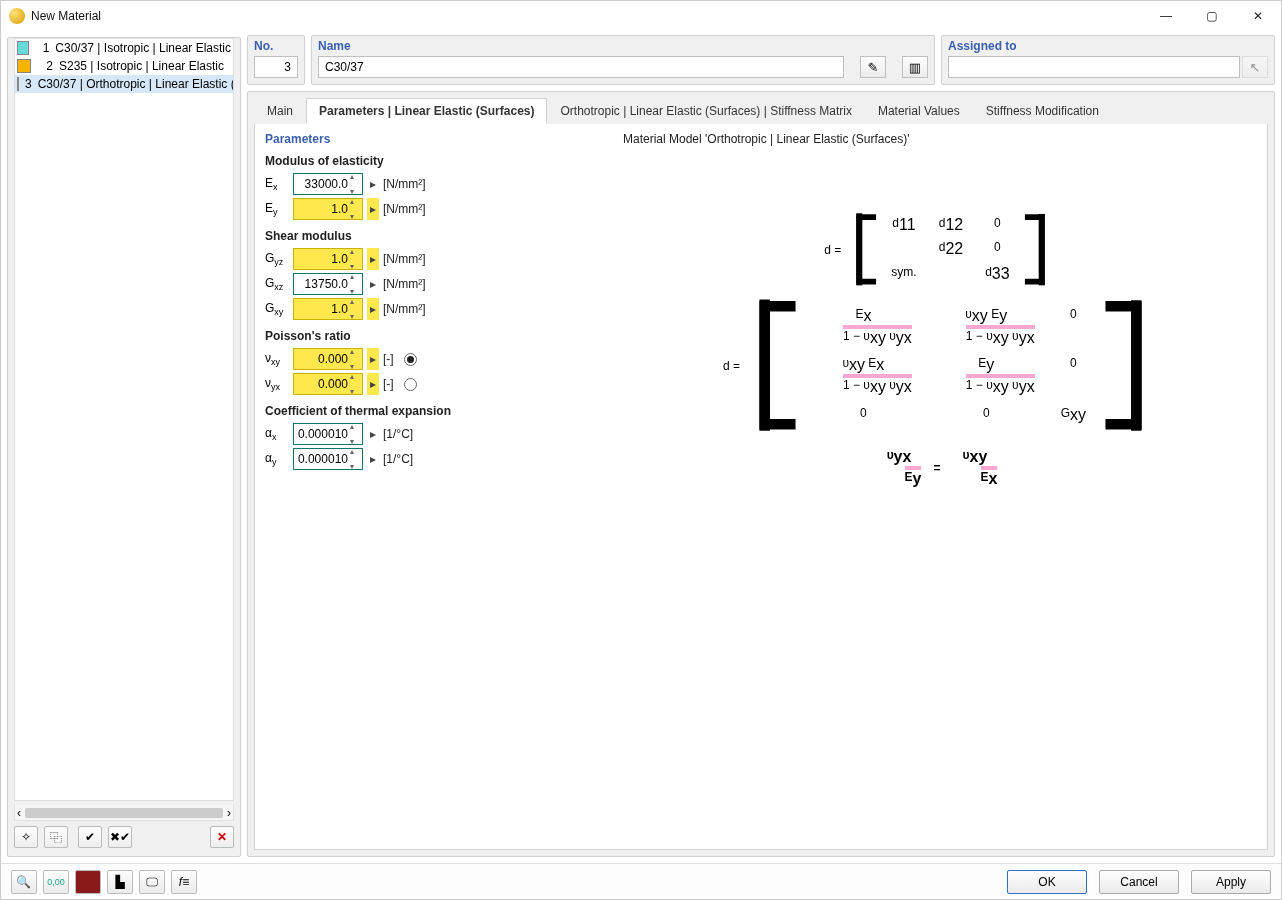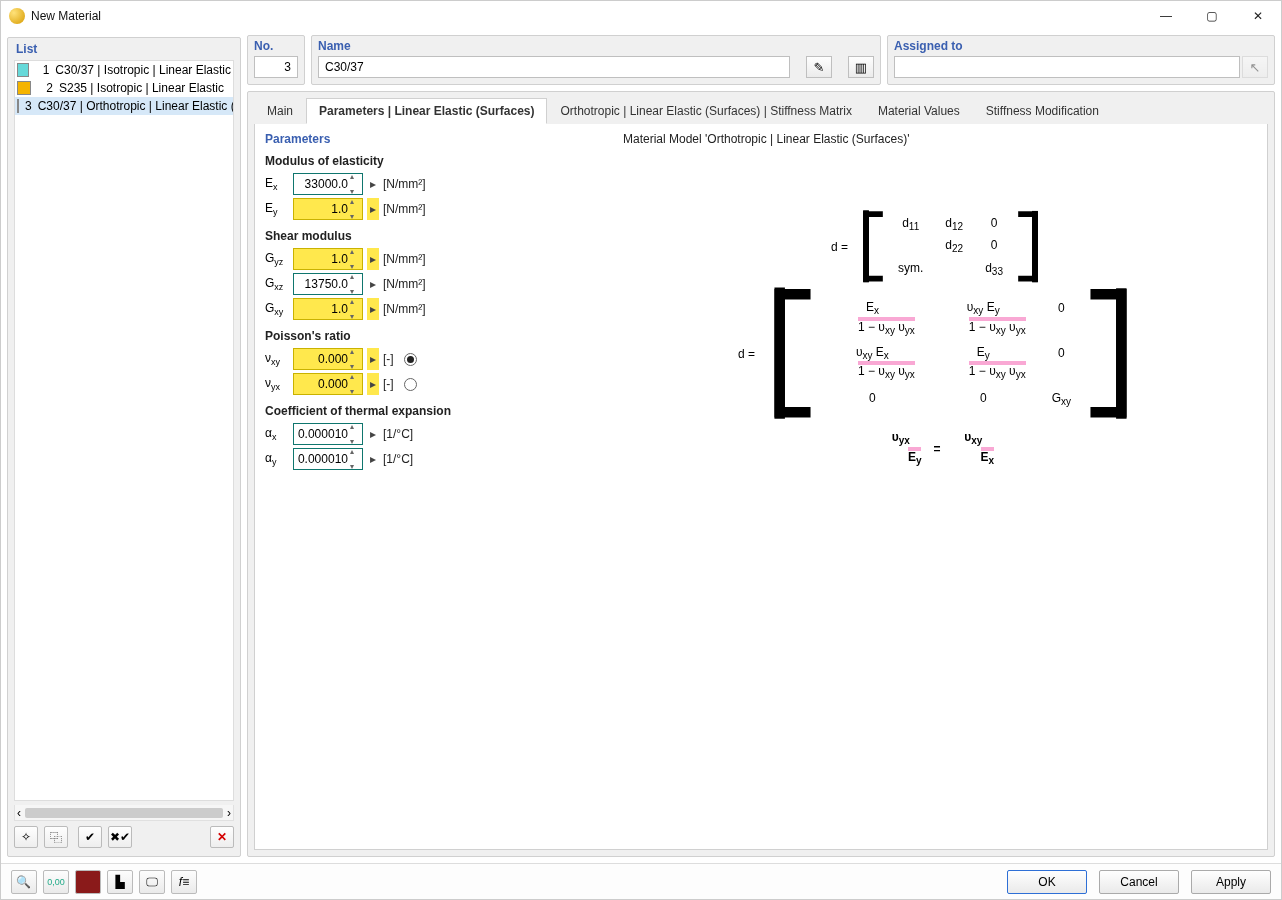--- a/index.html
+++ b/index.html
@@ -25,21 +25,21 @@
 .rightpanel { flex: 1; display: flex; flex-direction: column; gap: 6px; min-width:0;}
 .toprow { display: flex; gap: 6px; height: 48px; align-items: flex-end;}
 .fieldbox { background: #f0f0f0; border:1px solid #d0d0d0; border-radius:2px; padding: 3px 6px 6px 6px; display:flex; flex-direction:column;}
 .fieldlabel { color:#3a5fb0; font-weight:600; font-size:12px; margin-bottom:3px;}
 .txtinput { background:#fff; border:1px solid #bfbfbf; height:22px; padding:0 6px; font-size:12px;}
 .txtinput.right { text-align:right; }
 .namebox { flex:1; }
 .namebox .row { display:flex; gap:16px;border-radius:6px;}
 .namebox .txtinput { flex:1; }
 .iconbtn { width:26px; height:22px; border:1px solid #bfbfbf; background:linear-gradient(#fefefe,#ebebeb); display:flex; align-items:center; justify-content:center; font-size:13px;}
-.assignbox { width:388px;}
+.assignbox { width:334px;}
 .assignbox .row{display:flex;gap:2px;}
 .assignbox .txtinput{flex:1;}
 .mainpanel { flex:1; background:#f0f0f0; border:1px solid #d0d0d0; border-radius:2px; padding:0; display:flex; flex-direction:column; min-height:0;}
 .tabrow { display:flex; padding: 6px 6px 0 6px; gap:0; font-size:12px;}
 .tab { padding:5px 12px; color:#333; border:1px solid transparent; cursor:default;}
 .tab.active { background:#fff; border-color:#d0d0d0; border-bottom-color:#fff; font-weight:600;}
 .tabbody { flex:1; background:#fff; margin:0 6px 6px 6px; border:1px solid #d0d0d0; border-top:none; display:flex; min-height:0;}
 .paramcol { width:352px; padding:8px 10px;}
 .sechead { color:#3a5fb0; font-weight:600; margin-bottom:6px;}
 .grouphead { font-weight:600; color:#222; margin:8px 0 4px 0; font-size:12px;}
@@ -52,21 +52,21 @@
 .spin { position:absolute; right:1px; top:1px; width:12px; height:20px; pointer-events:none;}
 .spin::before{content:"▴"; position:absolute; top:-2px; font-size:8px; color:#666;}
 .spin::after{content:"▾"; position:absolute; bottom:-2px; font-size:8px; color:#666;}
 .tribtn { width:12px; height:22px; display:flex; align-items:center; justify-content:center; color:#444;}
 .tribtn.hl { background:#ffe84d;}
 .unit { font-size:12px; color:#222; }
 .radio { width:13px; height:13px; border:1px solid #666; border-radius:50%; margin-left:6px; display:inline-flex; align-items:center; justify-content:center;}
 .radio.checked::after { content:""; width:7px; height:7px; background:#222; border-radius:50%;}
 .modelcol { flex:1; padding:8px 16px;}
 .mm { font-family: "Cambria Math","Times New Roman",serif; font-size:18px; text-align:center;}
-.mm sub { font-size:10px; }
+.mm sub { font-size:16px; }
 .matwrap { display:inline-flex; align-items:center; gap:10px; margin: 30px auto 10px; }
 .bl,.br { font-size:60px; line-height:0; font-family:"Cambria Math",serif;}
 .matgrid { display:grid; gap:6px 22px; font-family:"Cambria Math","Times New Roman",serif; font-size:18px;}
 .frac { display:inline-flex; flex-direction:column; align-items:center; line-height:1.1; font-family:"Cambria Math","Times New Roman",serif;}
 .frac .den { border-top:4px solid #f9a8d4;margin-left:28px; }
 .matcenter { display:flex; flex-direction:column; align-items:center;}
 .footer { height:36px; border-top:1px solid #ddd; display:flex; align-items:center; padding:0 10px; gap:6px; background:#fdfdfd;}
 .ftool { width:26px; height:24px; border:1px solid #bbb; background:linear-gradient(#fdfdfd,#eaeaea); display:flex; align-items:center; justify-content:center; border-radius:2px;}
 .footer .span { flex:1;}
 .fbtn { width:80px; height:24px; border:1px solid #aaa; background:linear-gradient(#fefefe,#eaeaea); margin-left:6px; border-radius:2px;}
@@ -80,21 +80,20 @@
   <div class="title">New Material</div>
   <div class="winbtn">—</div>
   <div class="winbtn">▢</div>
   <div class="winbtn close">✕</div>
 </div>
 
 <div class="content">
 
   <div class="leftpanel">
     <div class="panelbox">
-      <div class="panelhead">List</div>
       <div class="listarea" id="matlist">
           <div class="listrow">
             <span class="sw" style="background:#66d9d9"></span>
             <span class="listnum">1</span>
             <span>C30/37 | Isotropic | Linear Elastic</span>
           </div>
           <div class="listrow">
             <span class="sw" style="background:#f5b400"></span>
             <span class="listnum">2</span>
             <span>S235 | Isotropic | Linear Elastic</span>

